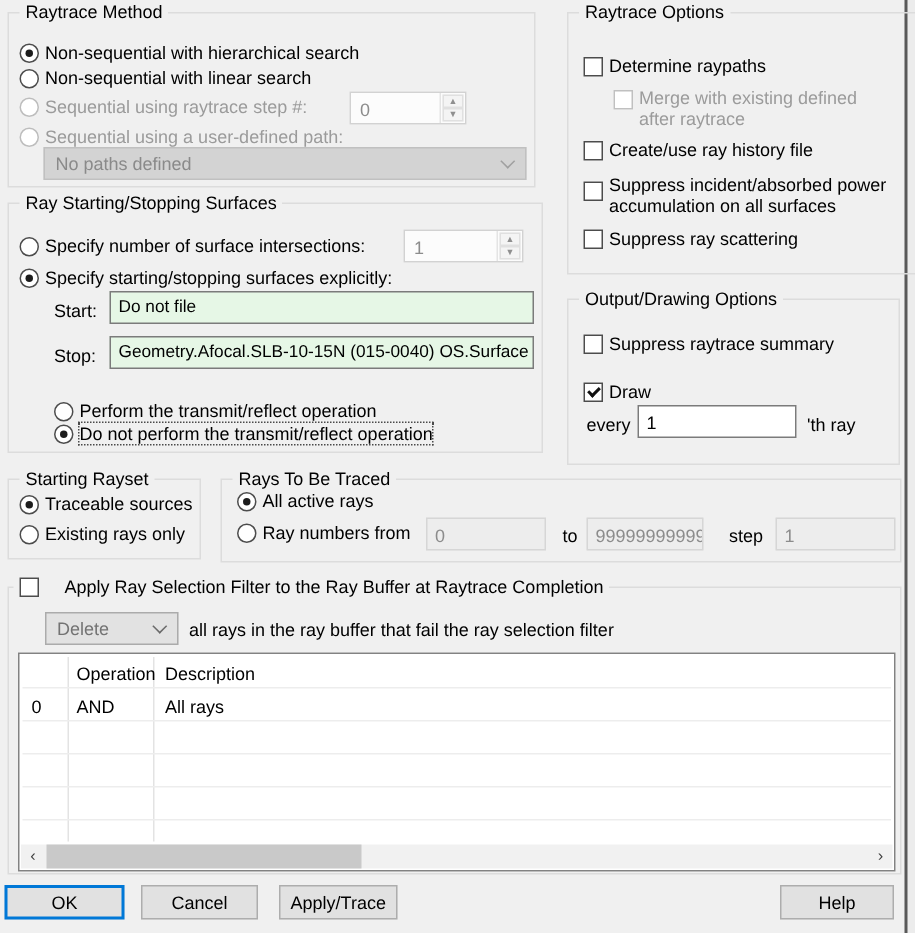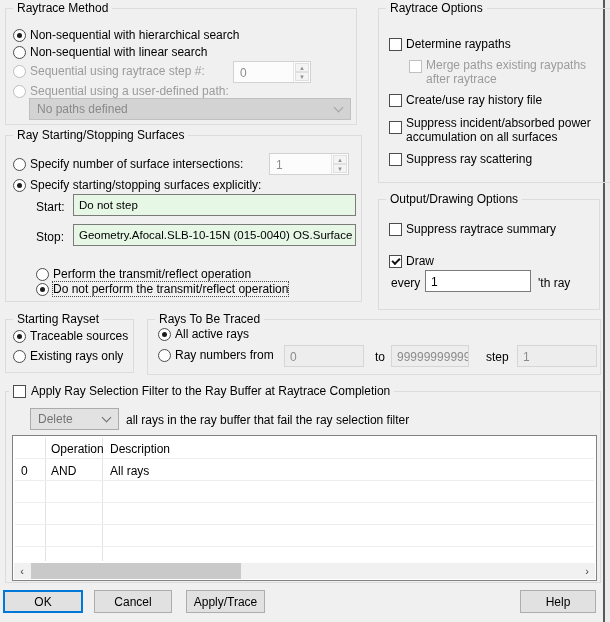--- a/index.html
+++ b/index.html
@@ -107,21 +107,21 @@
   <div class="group" id="grp-rtopts" style="left:378px;top:8px;width:247px;height:175px">
     <div class="gtitle">Raytrace Options</div>
 
     <div class="row" style="left:10px;top:28px">
       <span class="cb"></span>
       <span>Determine raypaths</span>
     </div>
 
     <div class="row topalign" style="left:30px;top:49px">
       <span class="cb dis" style="margin-top:2px"></span>
-      <span class="dis-txt" style="width:165px;white-space:normal;line-height:14px">Merge paths existing raypaths after raytrace</span>
+      <span class="dis-txt" style="width:165px;white-space:normal;line-height:14px">Merge with existing defined after raytrace</span>
     </div>
 
     <div class="row" style="left:10px;top:84px">
       <span class="cb"></span>
       <span>Create/use ray history file</span>
     </div>
 
     <div class="row topalign" style="left:10px;top:107px">
       <span class="cb" style="margin-top:5px"></span>
       <span style="width:188px;white-space:normal;line-height:14px">Suppress incident/absorbed power accumulation on all surfaces</span>
@@ -147,21 +147,21 @@
         <span class="sbtn">▼</span>
       </span>
     </div>
 
     <div class="row" style="left:7px;top:42px">
       <span class="rb on"></span>
       <span>Specify starting/stopping surfaces explicitly:</span>
     </div>
 
     <div class="lbl" style="left:30px;top:64px">Start:</div>
-    <div class="field green" style="left:67px;top:58px;width:283px">Do not step</div>
+    <div class="field green" style="left:67px;top:58px;width:283px">Do not file</div>
 
     <div class="lbl" style="left:30px;top:94px">Stop:</div>
     <div class="field green" style="left:67px;top:88px;width:283px">Geometry.Afocal.SLB-10-15N (015-0040) OS.Surface 1</div>
 
 
     <div class="row" style="left:30px;top:131px">
       <span class="rb"></span>
       <span>Perform the transmit/reflect operation</span>
     </div>
 
@@ -215,21 +215,21 @@
       <span>Ray numbers from</span>
     </div>
     <div class="field off" style="left:136px;top:25px;width:80px">0</div>
     <div class="lbl" style="left:227px;top:30px">to</div>
     <div class="field off" style="left:243px;top:25px;width:78px">99999999999</div>
     <div class="lbl" style="left:338px;top:30px">step</div>
     <div class="field off" style="left:369px;top:25px;width:80px">1</div>
   </div>
 
   <div class="group" id="grp-filter" style="left:5px;top:391px;width:596px;height:192px">
-    <div class="gtitle" style="left:3px;display:flex;align-items:center;gap:5px">
+    <div class="gtitle" style="left:3px;display:flex;align-items:center;gap:17px">
       <span class="cb"></span>
       <span>Apply Ray Selection Filter to the Ray Buffer at Raytrace Completion</span>
     </div>
 
     <div class="combo on" style="left:24px;top:16px;width:89px">
       <span>Delete</span>
       <span class="chev"></span>
     </div>
     <div class="lbl" style="left:120px;top:21px">all rays in the ray buffer that fail the ray selection filter</div>
 

